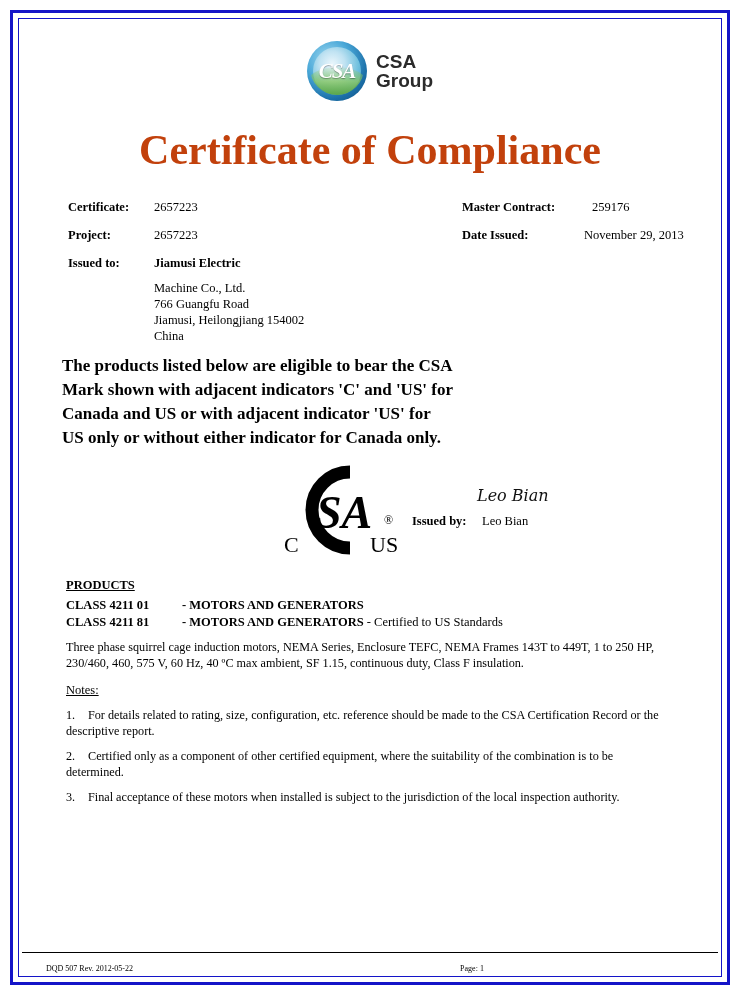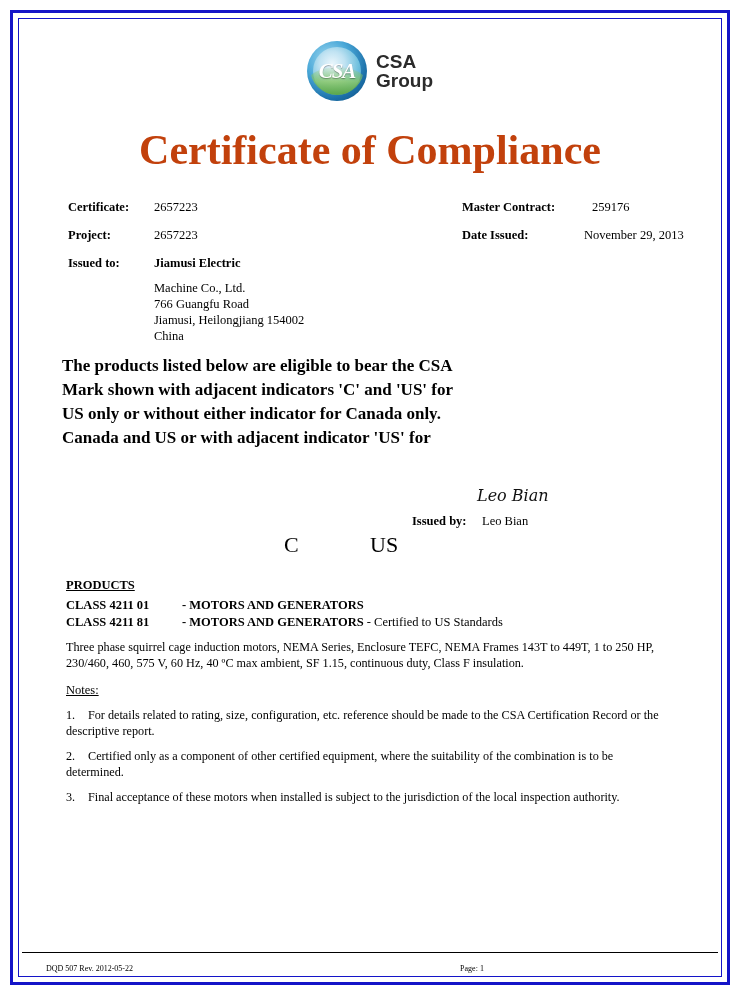--- a/index.html
+++ b/index.html
@@ -316,25 +316,32 @@
         <div>Machine Co., Ltd.</div>
         <div>766 Guangfu Road</div>
         <div>Jiamusi, Heilongjiang 154002</div>
         <div>China</div>
       </div>
     </div>
 
     <div class="eligible">
       <div>The products listed below are eligible to bear the CSA</div>
       <div>Mark shown with adjacent indicators 'C' and 'US' for</div>
+      <div>Canada and US or with adjacent indicator 'US' for</div>
       <div>US only or without either indicator for Canada only.</div>
-      <div>Canada and US or with adjacent indicator 'US' for</div>
     </div>
 
     <div class="mark-area">
+      <div class="csa-mark">
+        <svg width="130" height="100" viewBox="0 0 130 100">
+          <path d="M70 10 A38 38 0 1 0 70 86" fill="none" stroke="#000" stroke-width="13"></path>
+          <text x="36" y="66" font-family="Liberation Serif, serif" font-style="italic" font-weight="bold" font-size="46" fill="#000">SA</text>
+          <text x="104" y="62" font-family="Liberation Serif, serif" font-size="12" fill="#000">®</text>
+        </svg>
+      </div>
       <div class="mark-c">C</div>
       <div class="mark-us">US</div>
 
       <div class="signature">Leo Bian</div>
       <div class="issued-by-label">Issued by:</div>
       <div class="issued-by-value">Leo Bian</div>
     </div>
 
     <div class="products">
       <div class="products-head">PRODUCTS</div>

